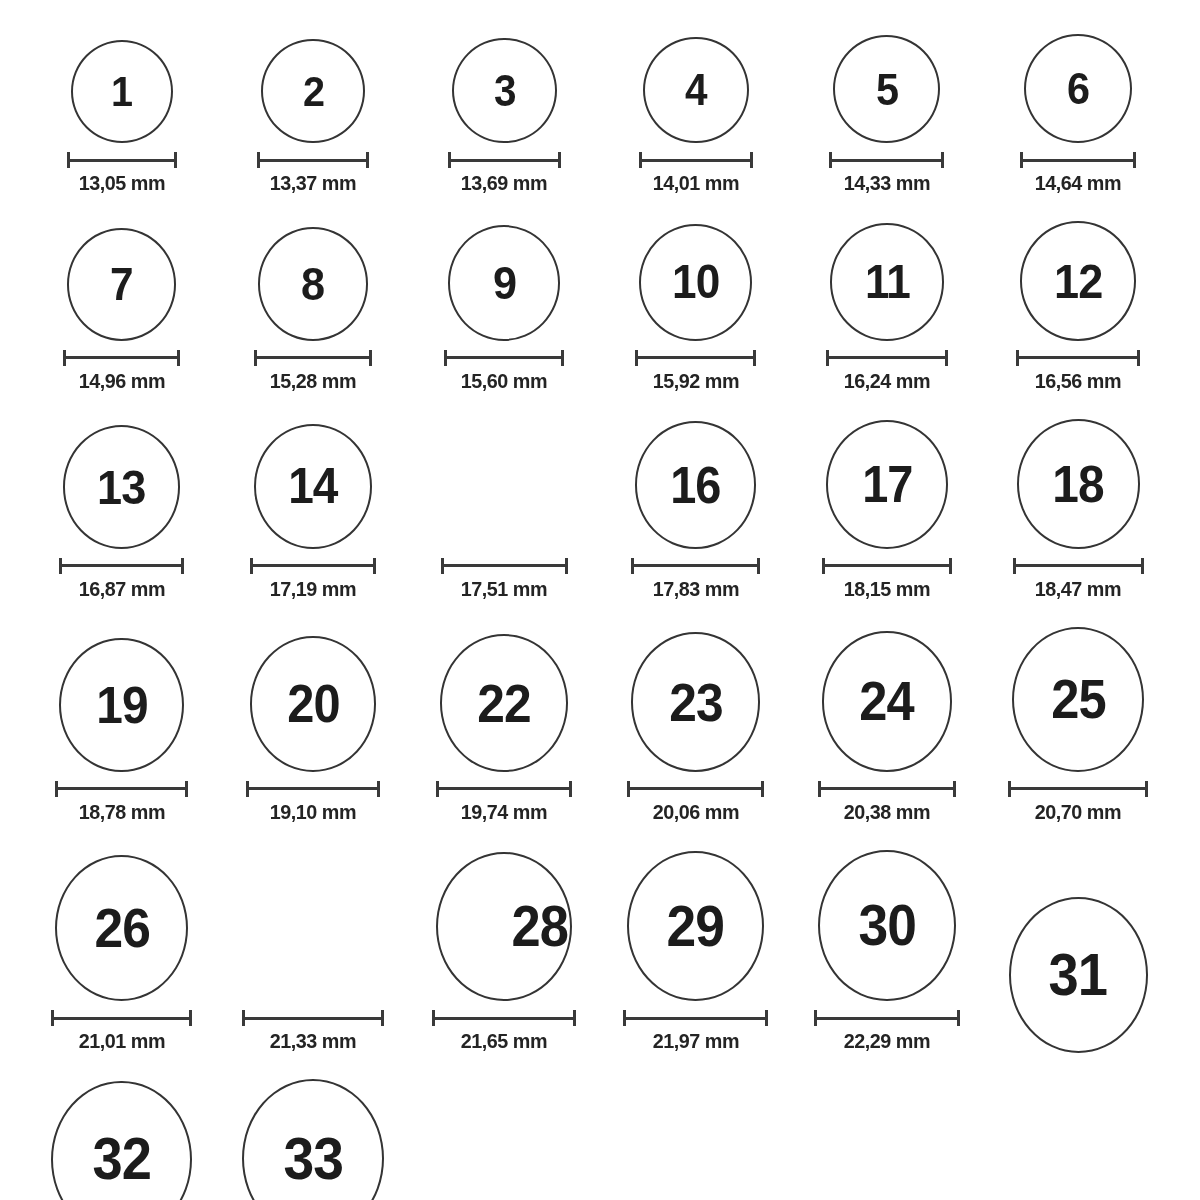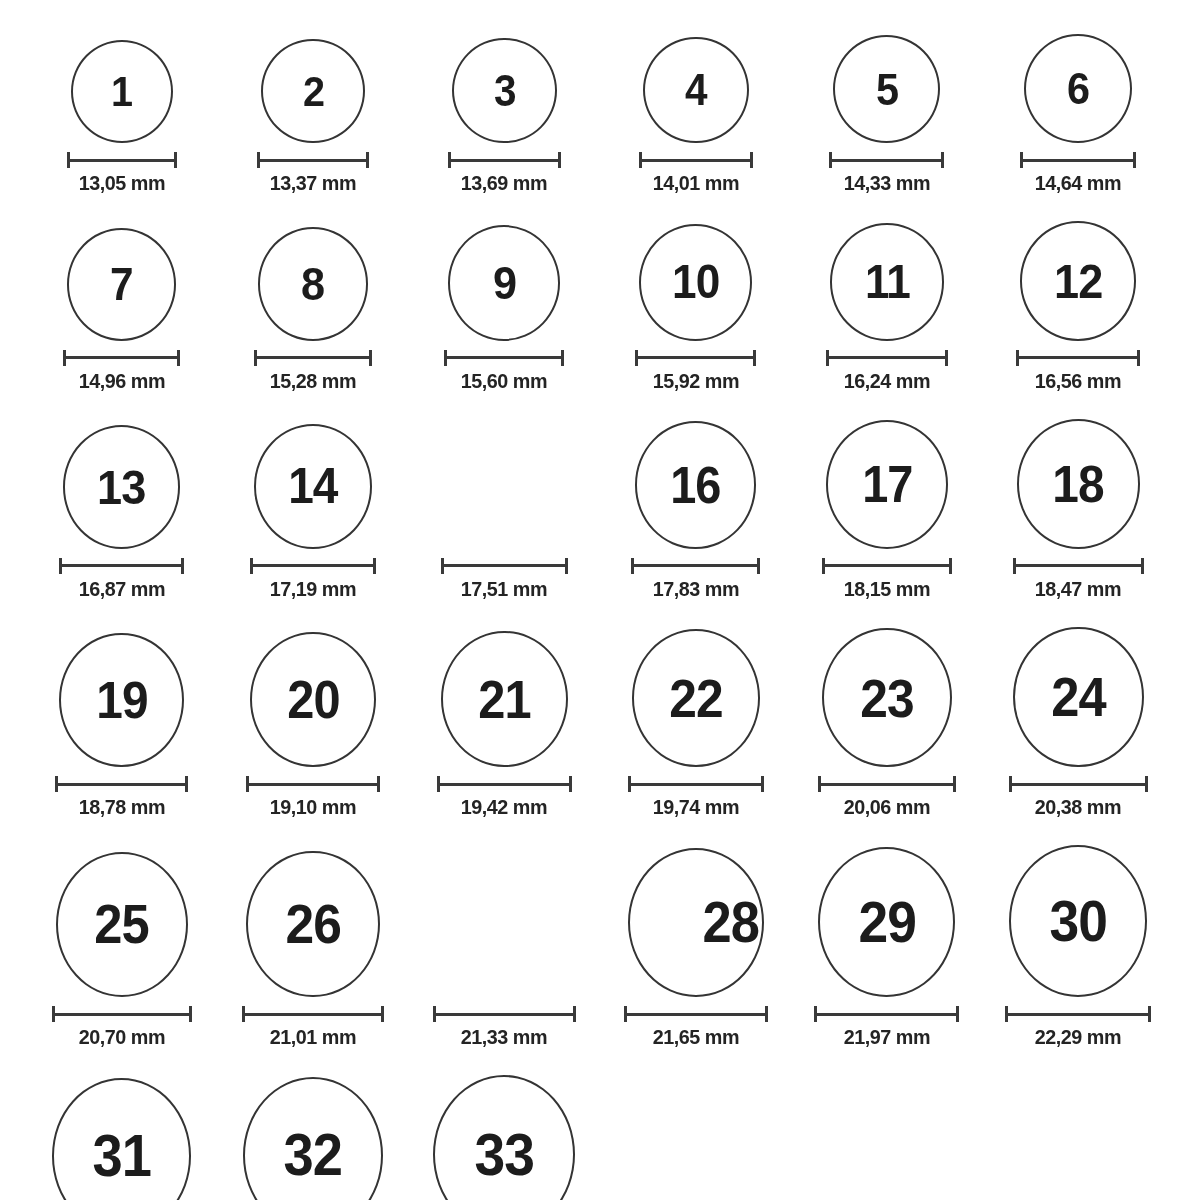--- a/index.html
+++ b/index.html
@@ -300,31 +300,20 @@
       <span class="num" style="font-size: 53px;">20</span>
     </div>
     <div class="dimline" style="width: 133.75px;">
       <span class="tick"></span>
       <span class="bar"></span>
       <span class="tick"></span>
     </div>
     <div class="label">19,10 mm</div>
   </div>
 
-  <div class="cell">
-    <div class="circle" style="width: 127px; height: 136.652px;">
-      <span class="num" style="font-size: 53px;">21</span>
-    </div>
-    <div class="dimline" style="width: 135px;">
-      <span class="tick"></span>
-      <span class="bar"></span>
-      <span class="tick"></span>
-    </div>
-    <div class="label">19,42 mm</div>
-  </div>
 
   <div class="cell">
     <div class="circle" style="width: 128.25px; height: 137.997px;">
       <span class="num" style="font-size: 54px;">22</span>
     </div>
     <div class="dimline" style="width: 136.25px;">
       <span class="tick"></span>
       <span class="bar"></span>
       <span class="tick"></span>
     </div>

